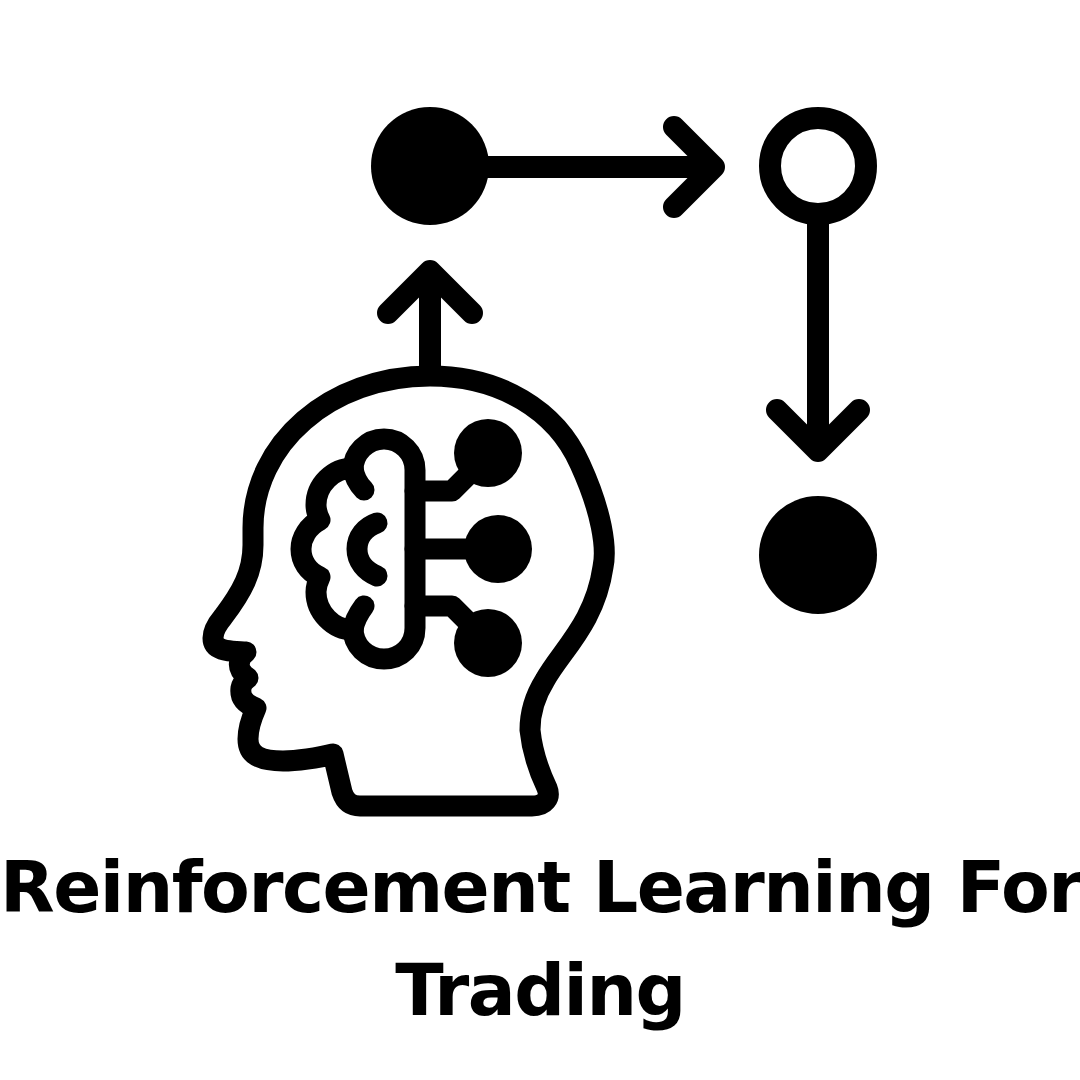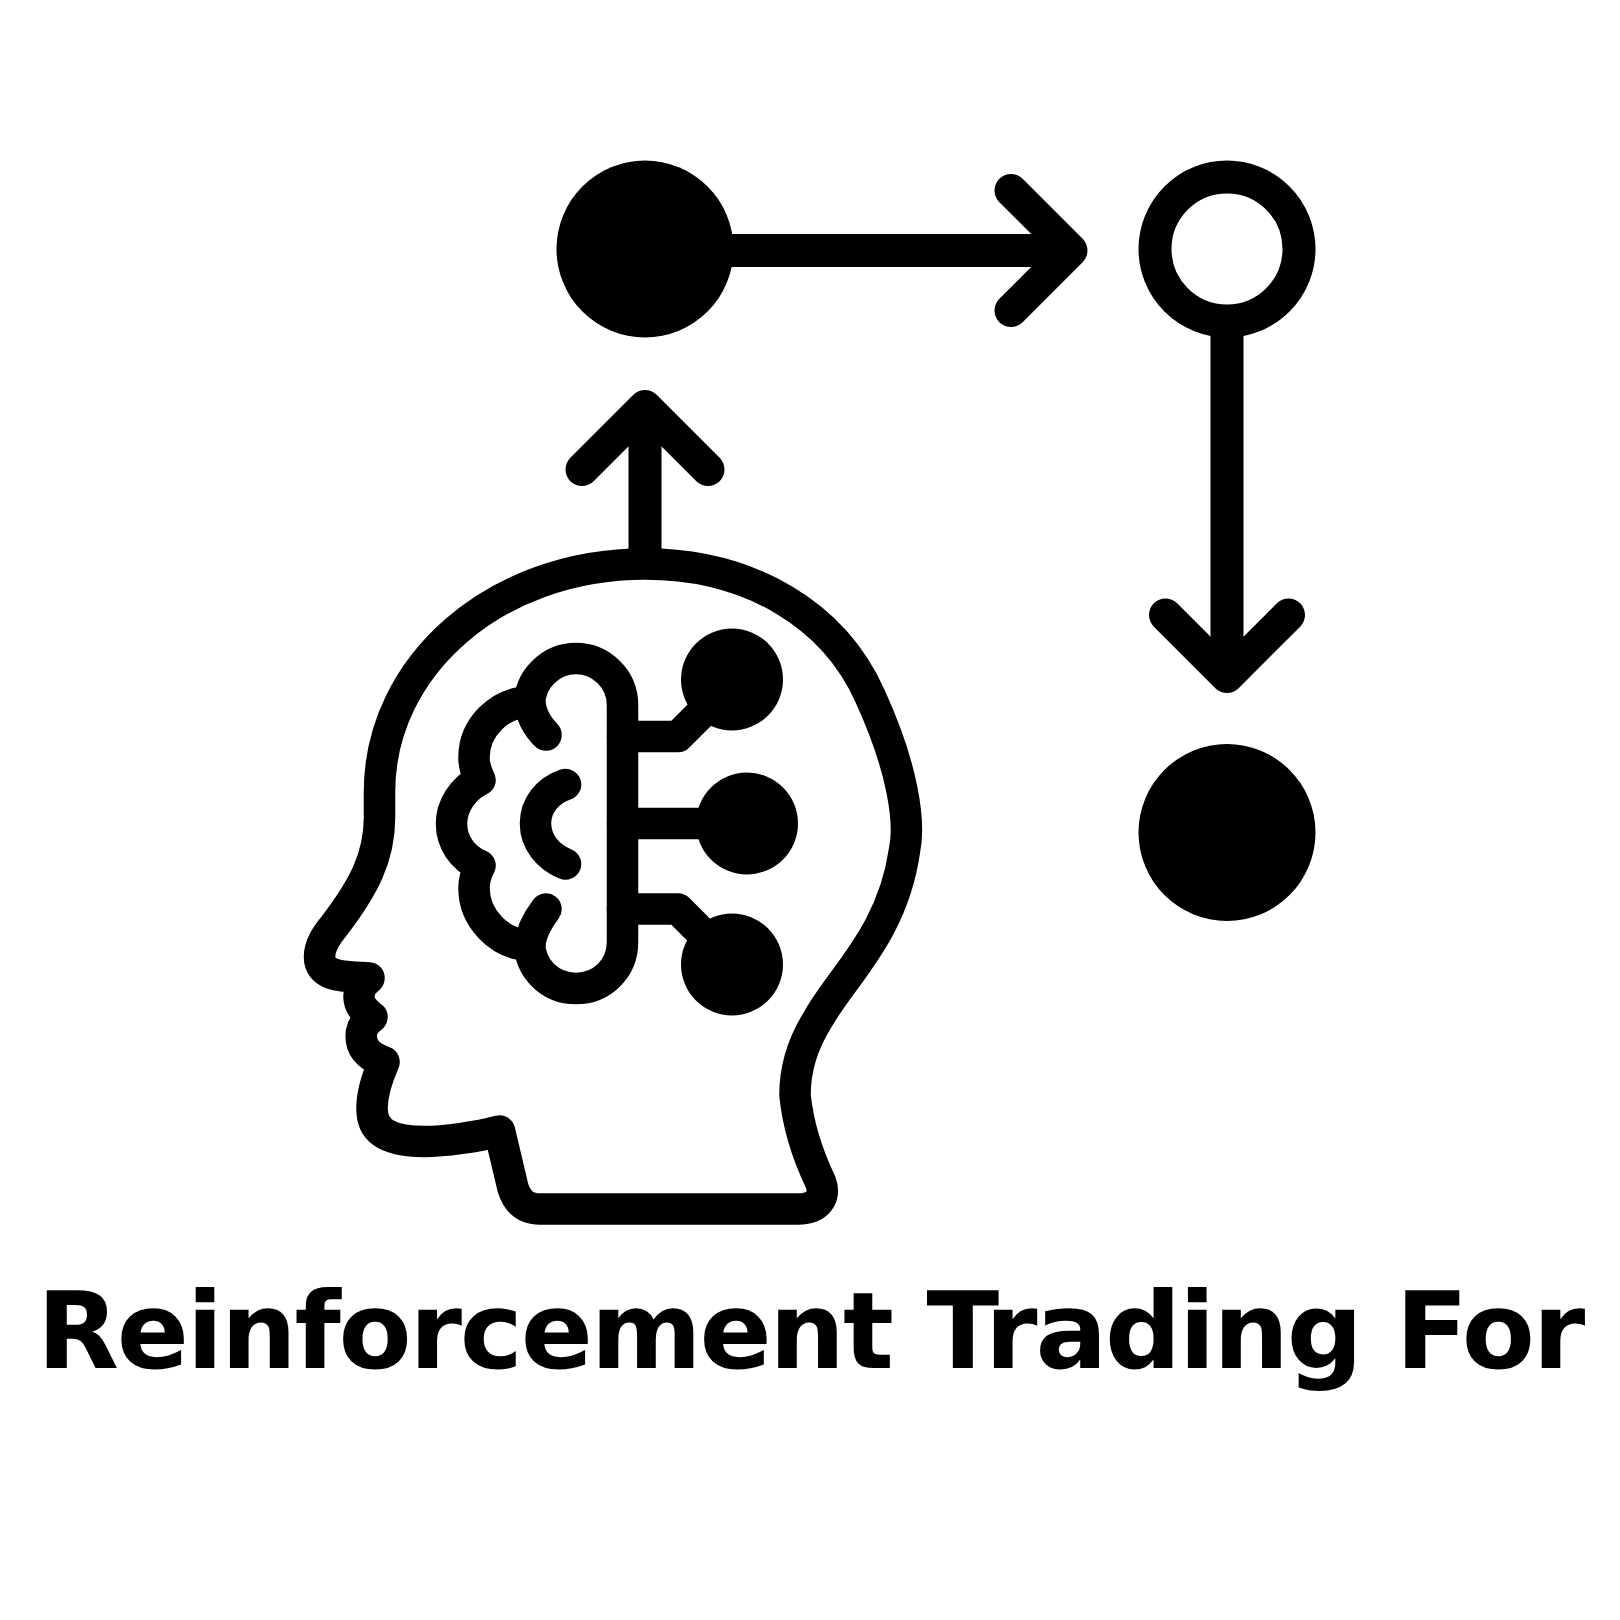--- a/index.html
+++ b/index.html
@@ -131,16 +131,17 @@
     </g>
 
     <g fill="#000">
       <circle cx="488" cy="453" r="34"></circle>
       <circle cx="498" cy="549" r="34"></circle>
       <circle cx="488" cy="643" r="34"></circle>
     </g>
   </svg>
 
   <div class="title-block">
-    <span class="title-line">Reinforcement Trading For</span>
+    <span class="title-line">Reinforcement Learning For</span>
+    <span class="title-line">Trading</span>
   </div>
 
 </div>
 
 </body></html>

